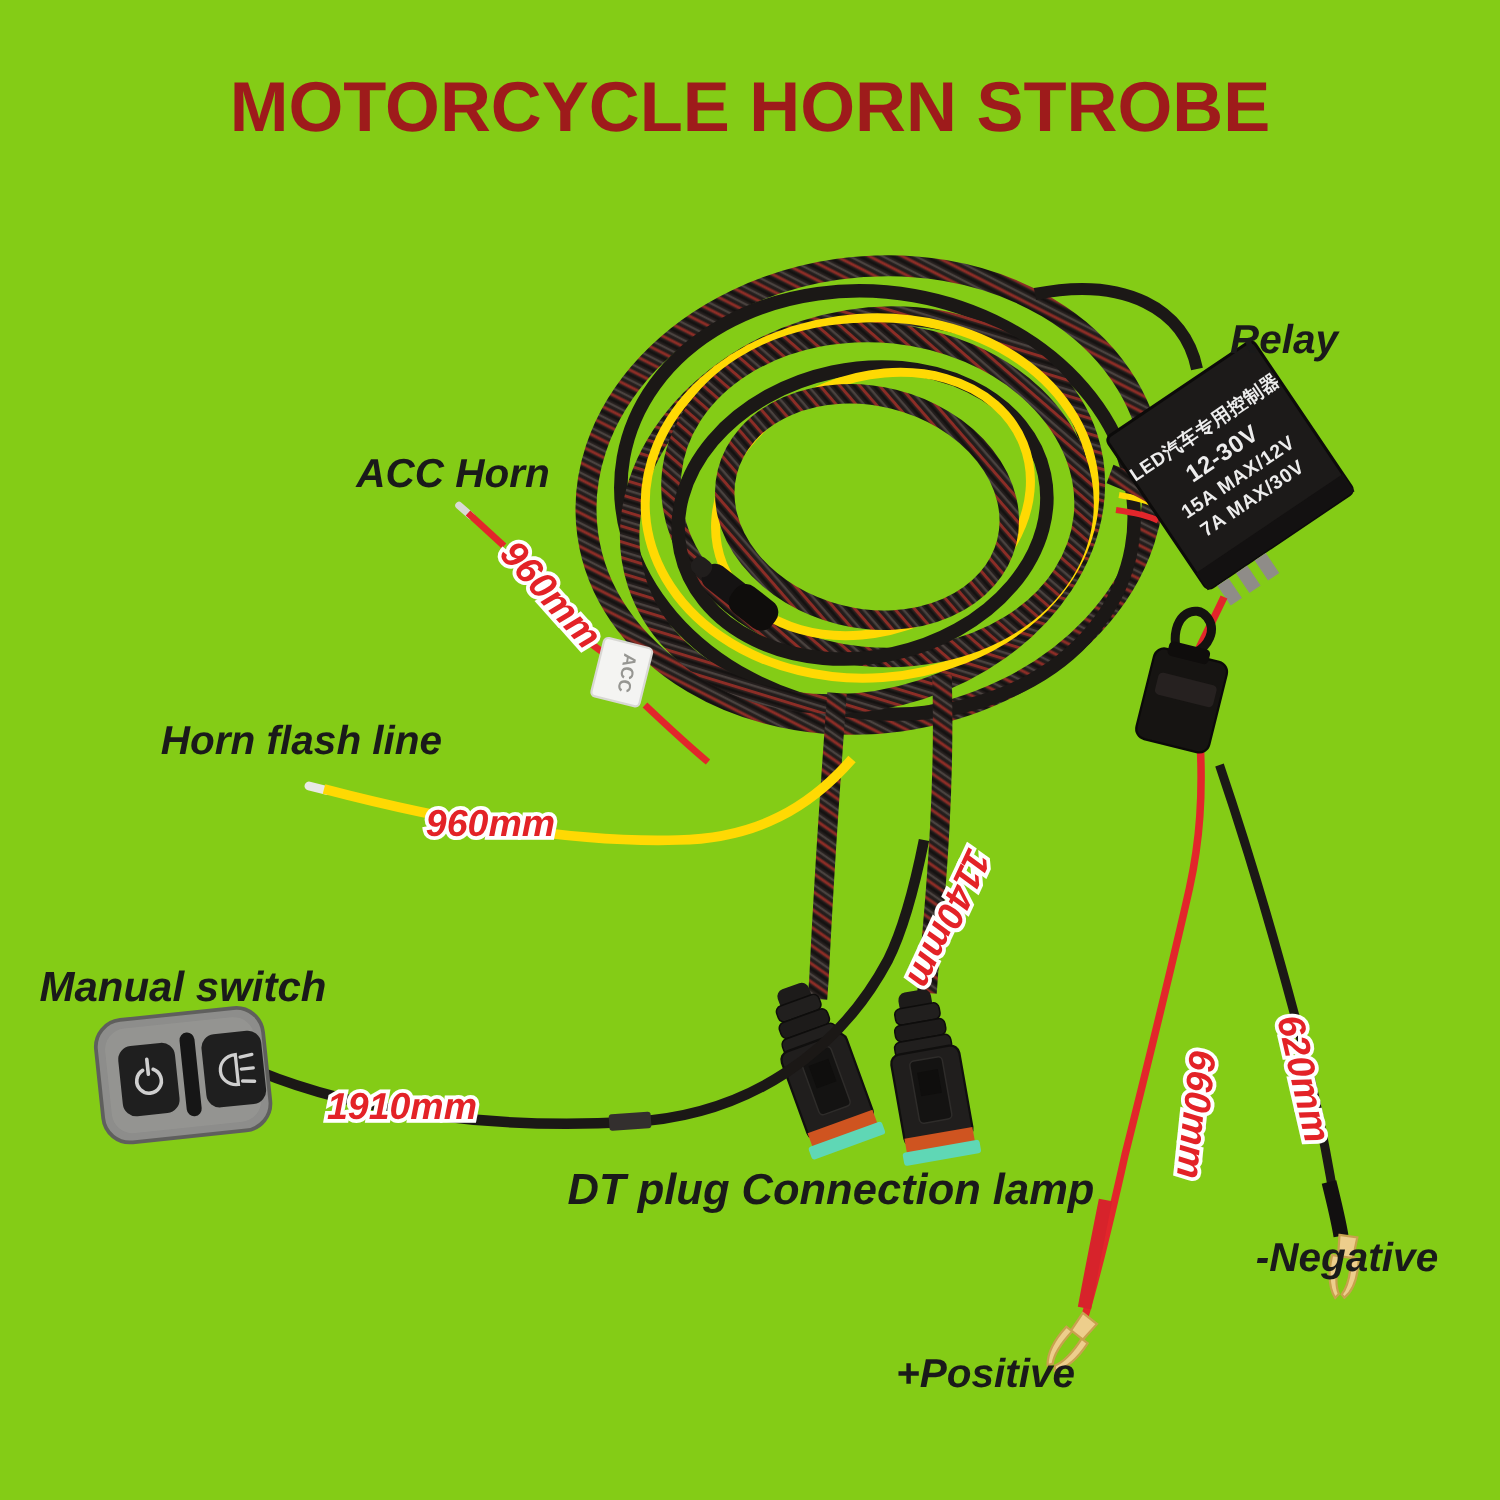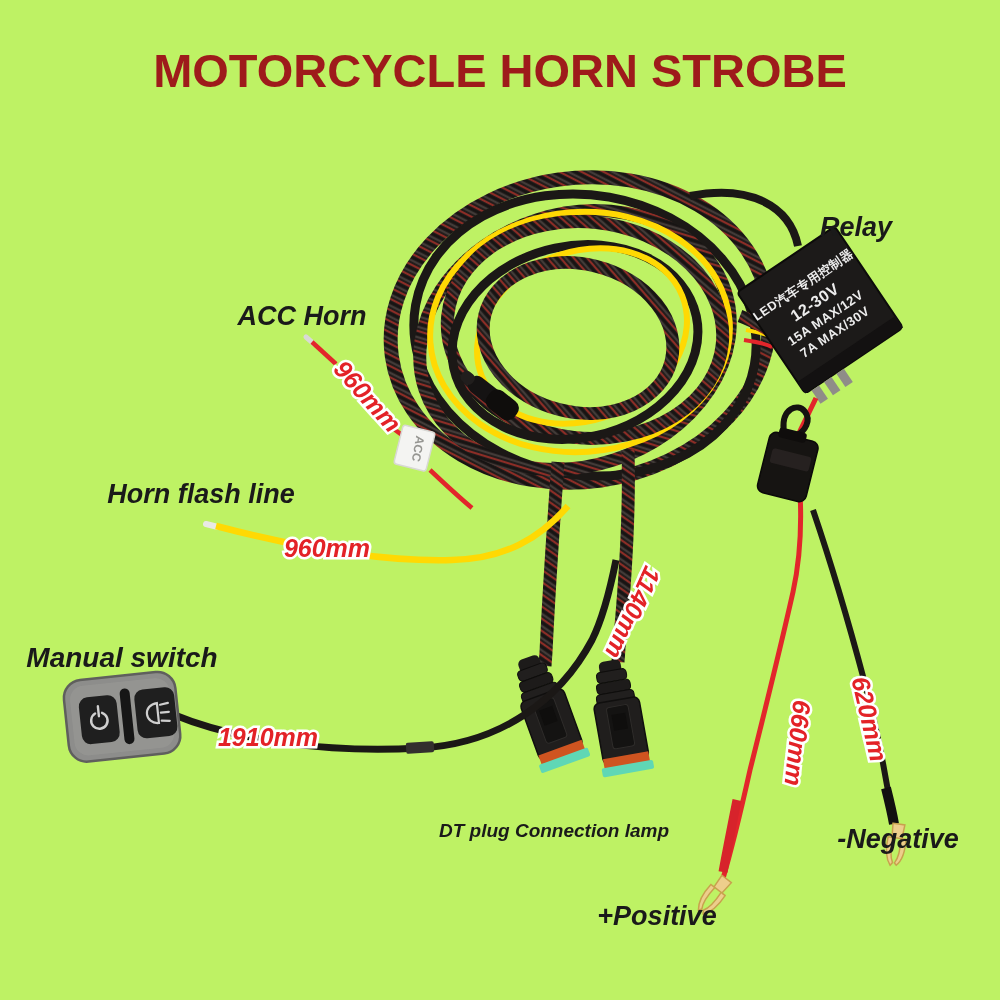--- a/index.html
+++ b/index.html
@@ -1,16 +1,16 @@
 <!DOCTYPE html>
 <html><head>
 <meta charset="utf-8">
 <style>
   html,body{margin:0;padding:0;background:#fff;}
-  .canvas{position:relative;width:1000px;height:1000px;background:#bef264;overflow:hidden;
+  .canvas{position:relative;width:1000px;height:1000px;background:#84cc16;overflow:hidden;
           font-family:"Liberation Sans", sans-serif;}
   .title{position:absolute;left:0;top:46px;width:1000px;text-align:center;
          color:#9E1B1B;font-weight:bold;font-size:47px;line-height:50px;letter-spacing:0px;}
   .part-label{position:absolute;transform:translate(-50%,-50%);white-space:nowrap;
               color:#1A1A1A;font-weight:bold;font-style:italic;font-size:27px;}
   .svg-layer{position:absolute;left:0;top:0;}
   .meas{font-family:"Liberation Sans", sans-serif;font-weight:bold;font-style:italic;
         fill:#E32227;stroke:#ffffff;stroke-width:5px;paint-order:stroke;font-size:25px;}
   .relay-txt{font-family:"Liberation Sans", sans-serif;fill:#ededed;font-weight:bold;
              text-anchor:middle;letter-spacing:.5px;}
@@ -169,17 +169,17 @@
     <text class="meas" x="268" y="746" text-anchor="middle" font-size="27">1910mm</text>
     <text class="meas" x="625" y="609" text-anchor="middle" font-size="24" transform="rotate(115 625 609)">1140mm</text>
     <text class="meas" x="789" y="742" text-anchor="middle" font-size="24" transform="rotate(96 789 742)">660mm</text>
     <text class="meas" x="861" y="721" text-anchor="middle" font-size="24" transform="rotate(77 861 721)">620mm</text>
   </svg>
 
   <div class="part-label" style="left:856px;top:227px;">Relay</div>
   <div class="part-label" style="left:302px;top:316px;">ACC Horn</div>
   <div class="part-label" style="left:201px;top:494px;text-align:center;">Horn flash line</div>
   <div class="part-label" style="left:122px;top:658px;font-size:28px;">Manual switch</div>
-  <div class="part-label" style="left:554px;top:794px;font-size:19px;margin-top:37px;">DT plug Connection lamp</div>
+  <div class="part-label" style="left:554px;top:794px;font-size:29px;">DT plug Connection lamp</div>
   <div class="part-label" style="left:898px;top:839px;">-Negative</div>
   <div class="part-label" style="left:642px;top:916px;margin-left:15px;">+Positive</div>
 
 </div>
 
 </body></html>

